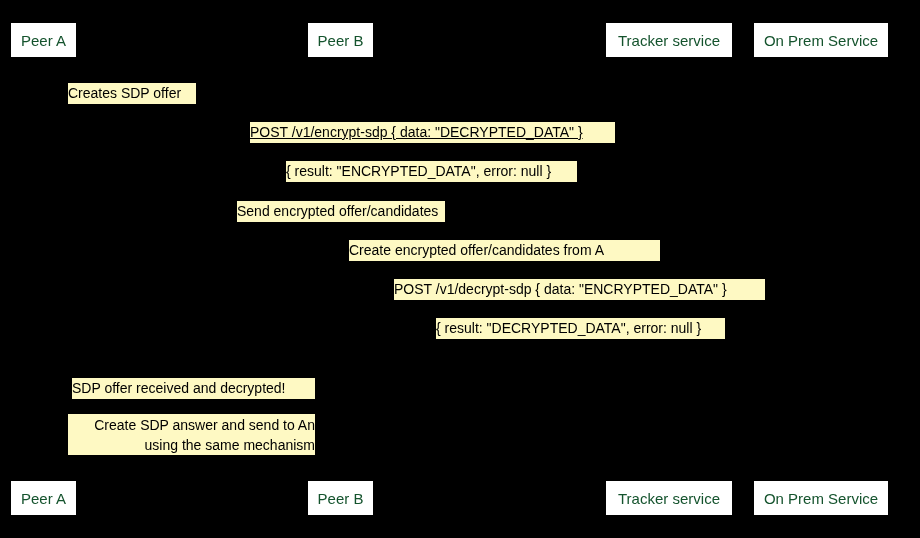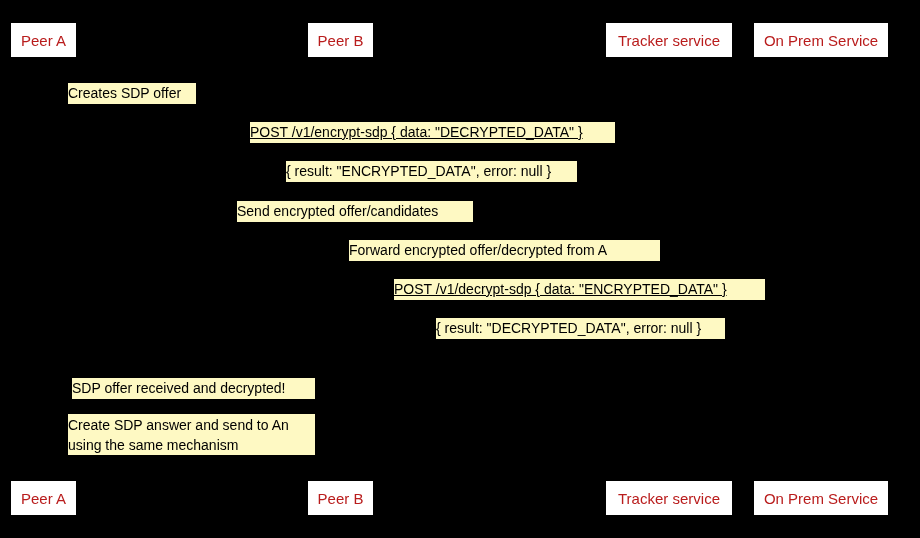--- a/index.html
+++ b/index.html
@@ -15,21 +15,21 @@
     position: relative;
     width: 920px;
     height: 538px;
     background: #000000;
     overflow: hidden;
   }
   
   .participant {
     position: absolute;
     background: #ffffff;
-    color: #b91c1c;
+    color: #14532d;
     border: 1px solid #000000;
     box-sizing: border-box;
     display: flex;
     align-items: center;
     justify-content: center;
     font-size: 15px;
     line-height: 1;
     height: 36px;
     white-space: nowrap;
   }
@@ -39,21 +39,21 @@
     background: #fef9c3;
     color: #000000;
     font-size: 14px;
     line-height: 21px;
     white-space: nowrap;
     overflow: hidden;
     box-sizing: border-box;
   }
   .msg.two-line {
     white-space: normal;
-    text-align: left;
+    text-align: right;
     line-height: 20px;
     padding-top: 1px;
   }
   
   .lifeline {
     position: absolute;
     width: 1px;
     background: #000000;
   }
 </style>
@@ -79,25 +79,25 @@
   <div class="participant" style="left:753px; top:22px; width:136px;">
     <span>On Prem Service</span>
   </div>
 
   <div class="msg" style="left:68px; top:83px; width:128px; height:21px;">Creates SDP offer</div>
 
   <div class="msg" style="left:250px; top:122px; width:365px; height:21px;text-decoration:underline;">POST /v1/encrypt-sdp { data: "DECRYPTED_DATA" }</div>
 
   <div class="msg" style="left:286px; top:161px; width:291px; height:21px;">{ result: "ENCRYPTED_DATA", error: null }</div>
 
-  <div class="msg" style="left:237px; top:201px; width:236px; height:21px;">Send encrypted offer/candidates</div>
+  <div class="msg" style="left:237px; top:201px; width:208px; height:21px;">Send encrypted offer/candidates</div>
 
-  <div class="msg" style="left:349px; top:240px; width:311px; height:21px;">Forward encrypted offer/decrypted from A</div>
+  <div class="msg" style="left:349px; top:240px; width:311px; height:21px;">Create encrypted offer/candidates from A</div>
 
-  <div class="msg" style="left:394px; top:279px; width:371px; height:21px;text-decoration:underline;">POST /v1/decrypt-sdp { data: "ENCRYPTED_DATA" }</div>
+  <div class="msg" style="left:394px; top:279px; width:371px; height:21px;">POST /v1/decrypt-sdp { data: "ENCRYPTED_DATA" }</div>
 
   <div class="msg" style="left:436px; top:318px; width:289px; height:21px;">{ result: "DECRYPTED_DATA", error: null }</div>
 
   <div class="msg" style="left:72px; top:366px; width:243px; height:21px;margin-top:12px;">SDP offer received and decrypted!</div>
 
   <div class="msg two-line" style="left:68px; top:414px; width:247px; height:41px;">Create SDP answer and send to An using the same mechanism</div>
 
   <div class="participant" style="left:10px; top:480px; width:67px;">
     <span>Peer A</span>
   </div>

